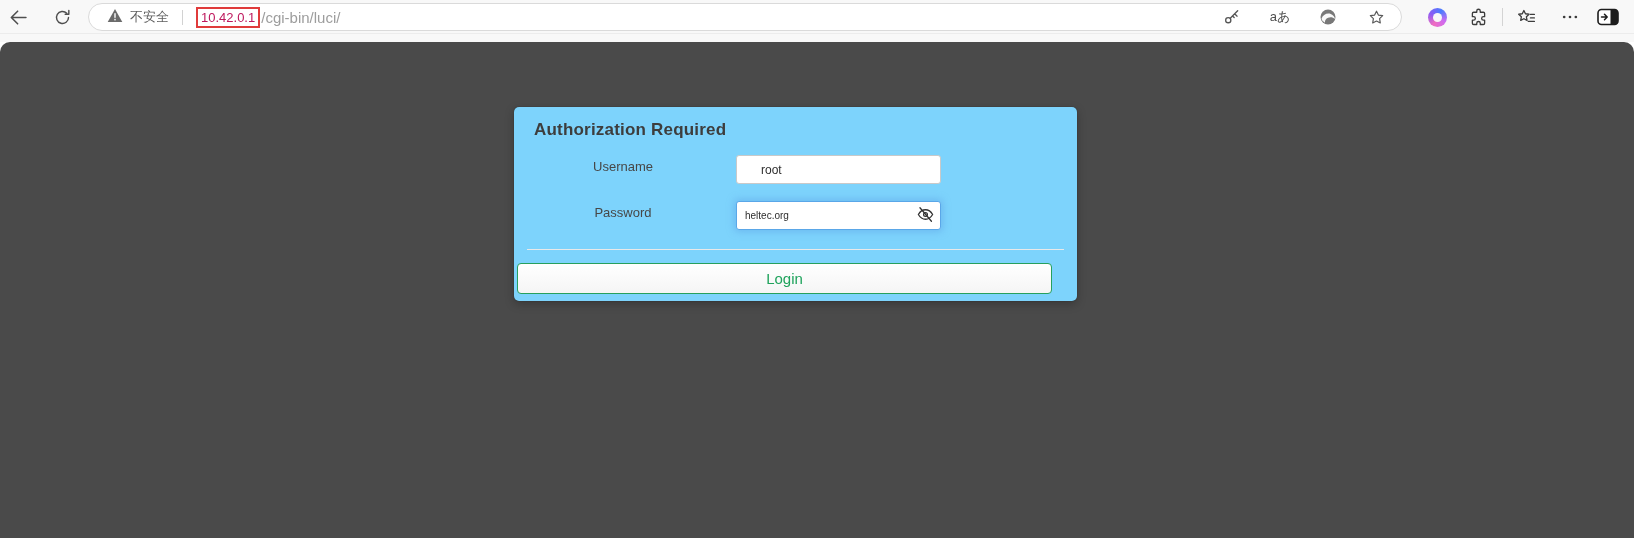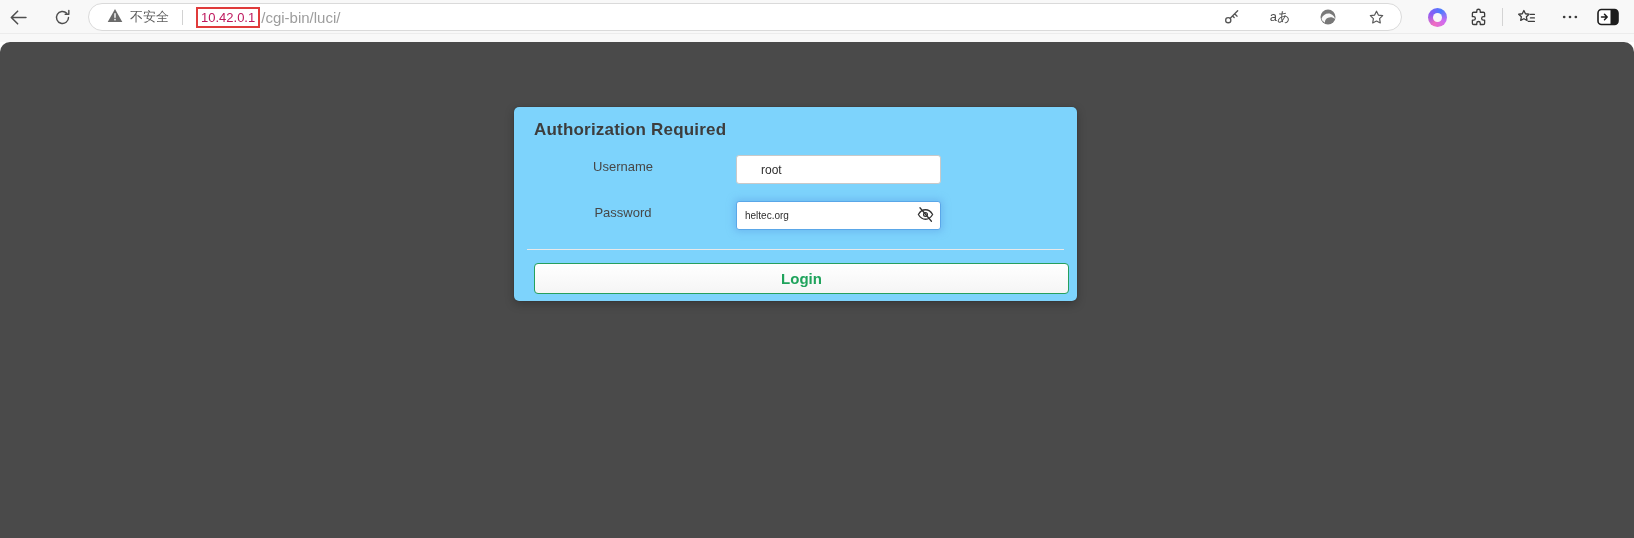--- a/index.html
+++ b/index.html
@@ -33,21 +33,21 @@
   .card-title { position:absolute; left:20px; top:13px; font-size:17px; font-weight:bold; color:#3d3d3d; letter-spacing:.2px; }
   .field-label { position:absolute; left:20px; width:178px; text-align:center; font-size:13px; color:#474747; }
   .lbl-username { top:52px; }
   .lbl-password { top:98px; }
   .txt-input { position:absolute; left:222px; width:205px; height:29px; border:1px solid #c9c9c9; border-radius:3px; font-size:12px; color:#2e2e2e; padding:0 24px; font-family:Liberation Sans, sans-serif; background:#fff; outline:none; }
   .input-username { top:48px; }
   .pwd-wrap { position:absolute; left:222px; top:94px; width:205px; height:29px; }
   .input-password { position:absolute; left:0; top:0; width:205px; height:29px; border:1px solid #5aa7e8; border-radius:3px; font-size:10px; color:#2e2e2e; padding:0 28px 0 8px; font-family:"Liberation Sans", sans-serif; background:#fff; outline:none; box-shadow:0 0 7px 2px rgba(96,166,232,.55); }
   .eye-btn { position:absolute; right:6px; top:5px; width:19px; height:19px; display:flex; align-items:center; justify-content:center; cursor:pointer; background:none; border:none; }
   .card-divider { position:absolute; left:13px; top:142px; width:537px; height:1px; background:#e9e9e9; }
-  .login-btn { position:absolute; left:20px; top:156px; width:535px; height:31px; border:1.5px solid #27a05d; border-radius:4px; background:linear-gradient(#ffffff,#f5f5f5); color:#1fa35c; font-size:15px; font-family:"Liberation Sans", sans-serif; cursor:pointer; display:flex; align-items:center; justify-content:center;font-weight:bold; }
+  .login-btn { position:absolute; left:3px; top:156px; width:535px; height:31px; border:1.5px solid #27a05d; border-radius:4px; background:linear-gradient(#ffffff,#f5f5f5); color:#1fa35c; font-size:15px; font-family:"Liberation Sans", sans-serif; cursor:pointer; display:flex; align-items:center; justify-content:center; }
 </style>
 </head>
 <body>
 
 <div class="chrome">
   <div class="toolbar-line"></div>
 
   <button class="nav-btn" style="left:6px;">
     <span>
       <svg width="21" height="21" viewBox="0 0 24 24" fill="none" stroke="#4f4f4f" stroke-width="1.8" stroke-linecap="round" stroke-linejoin="round">

